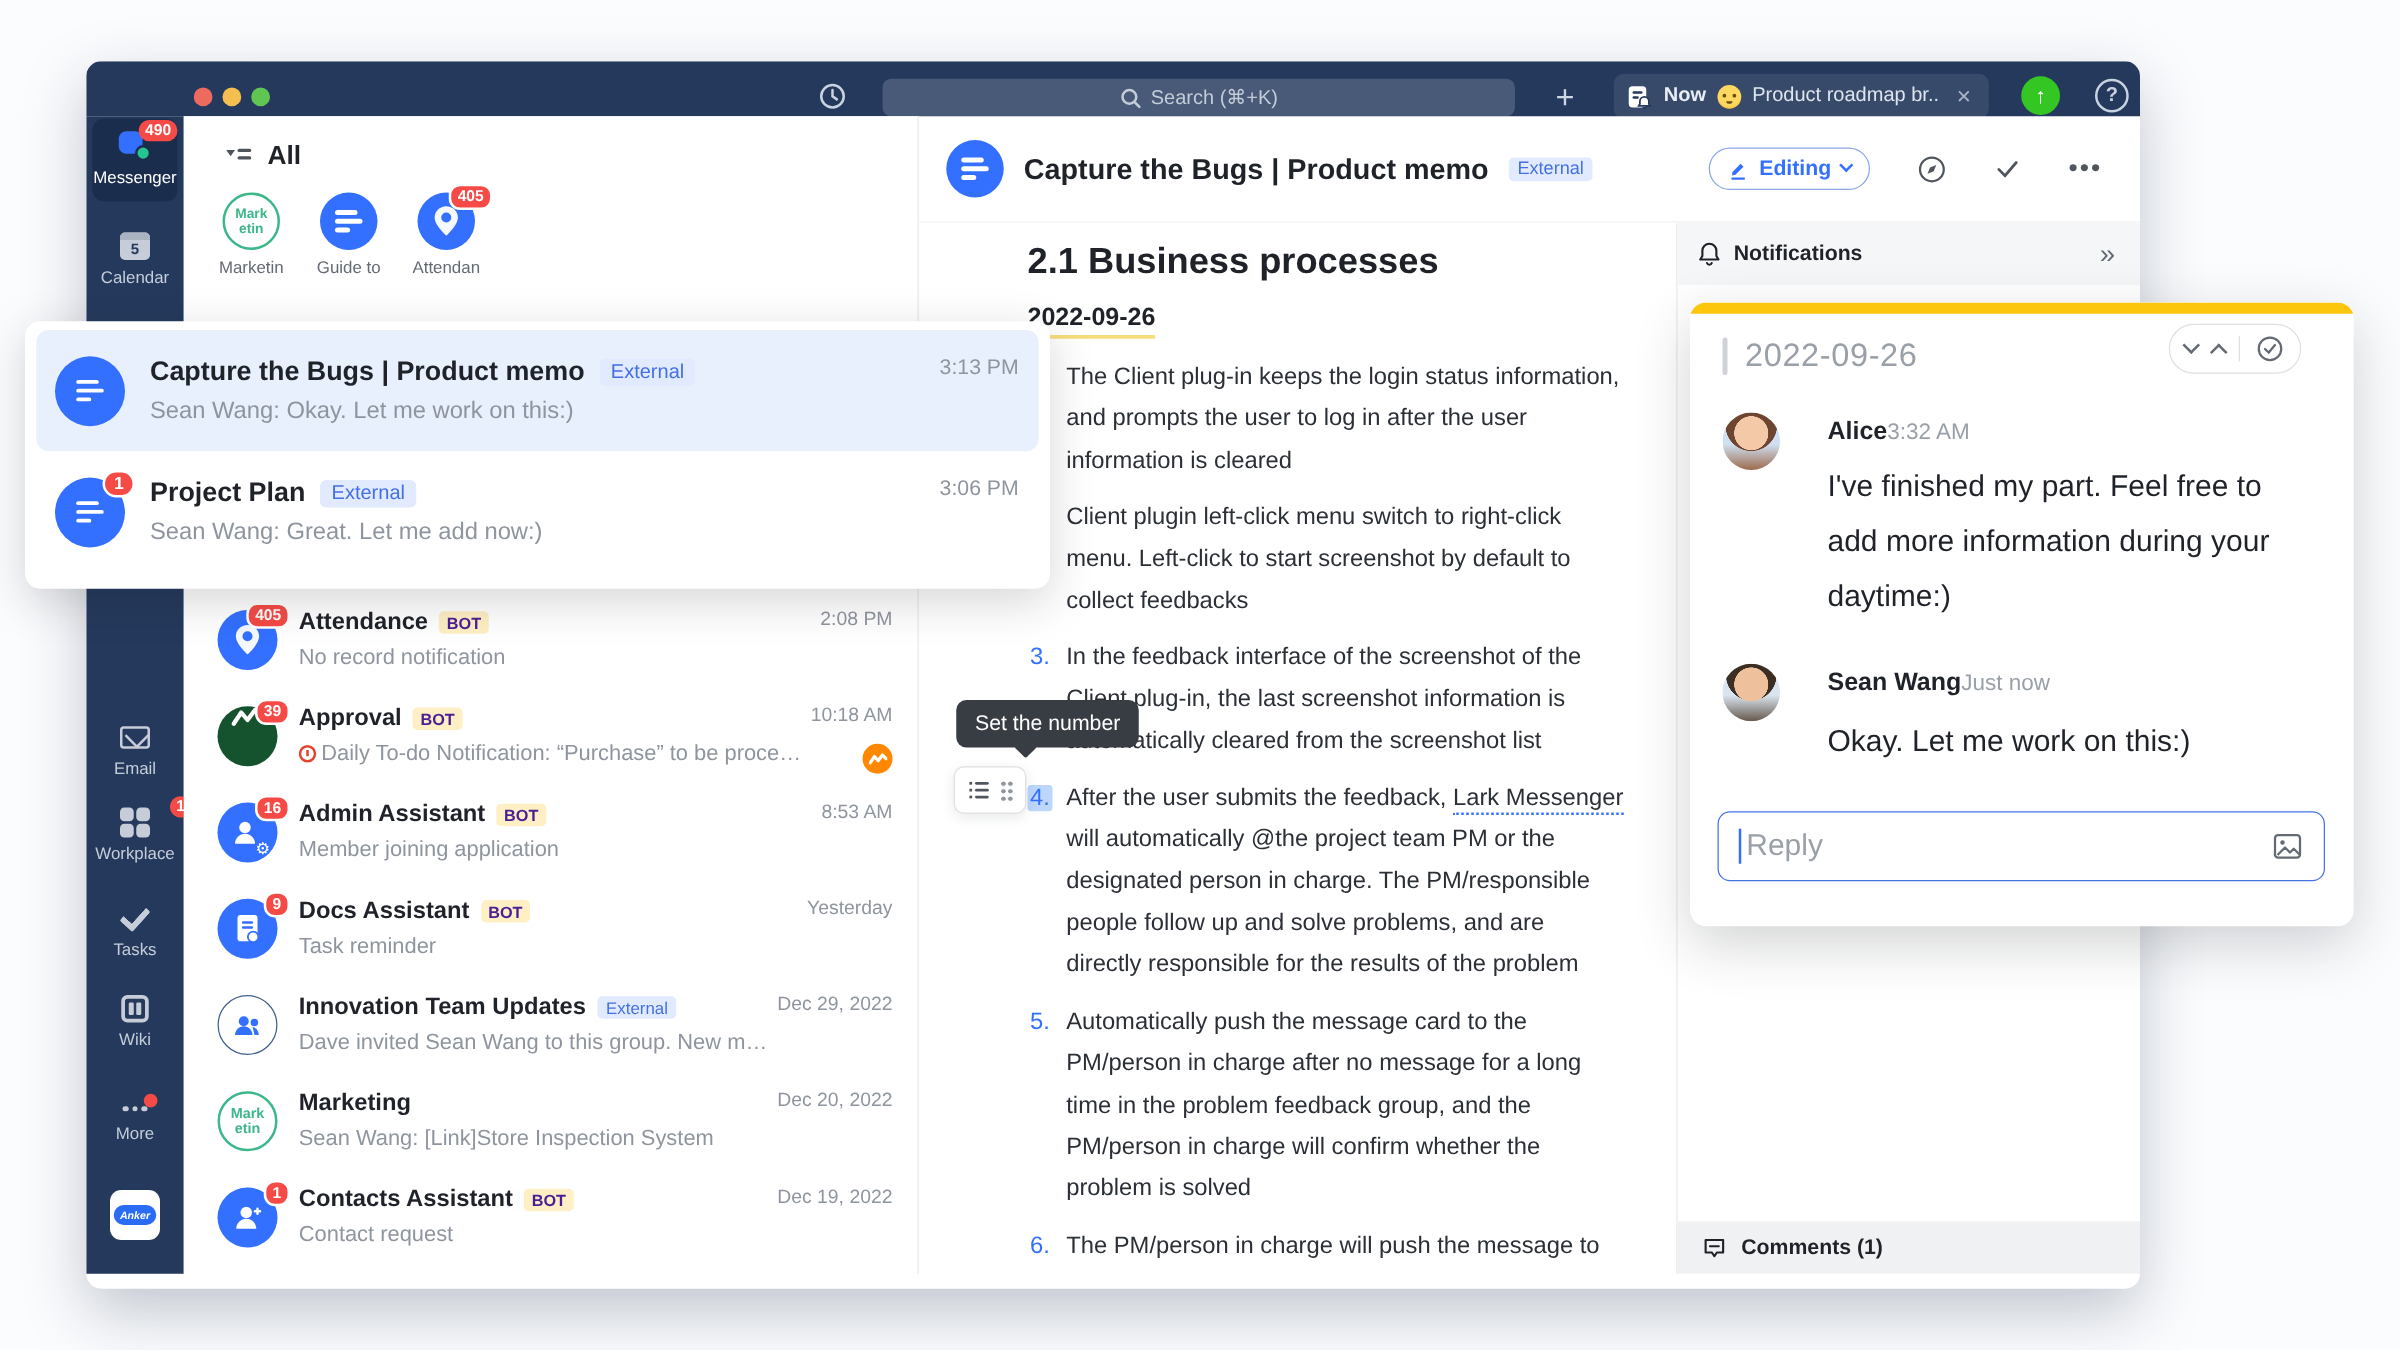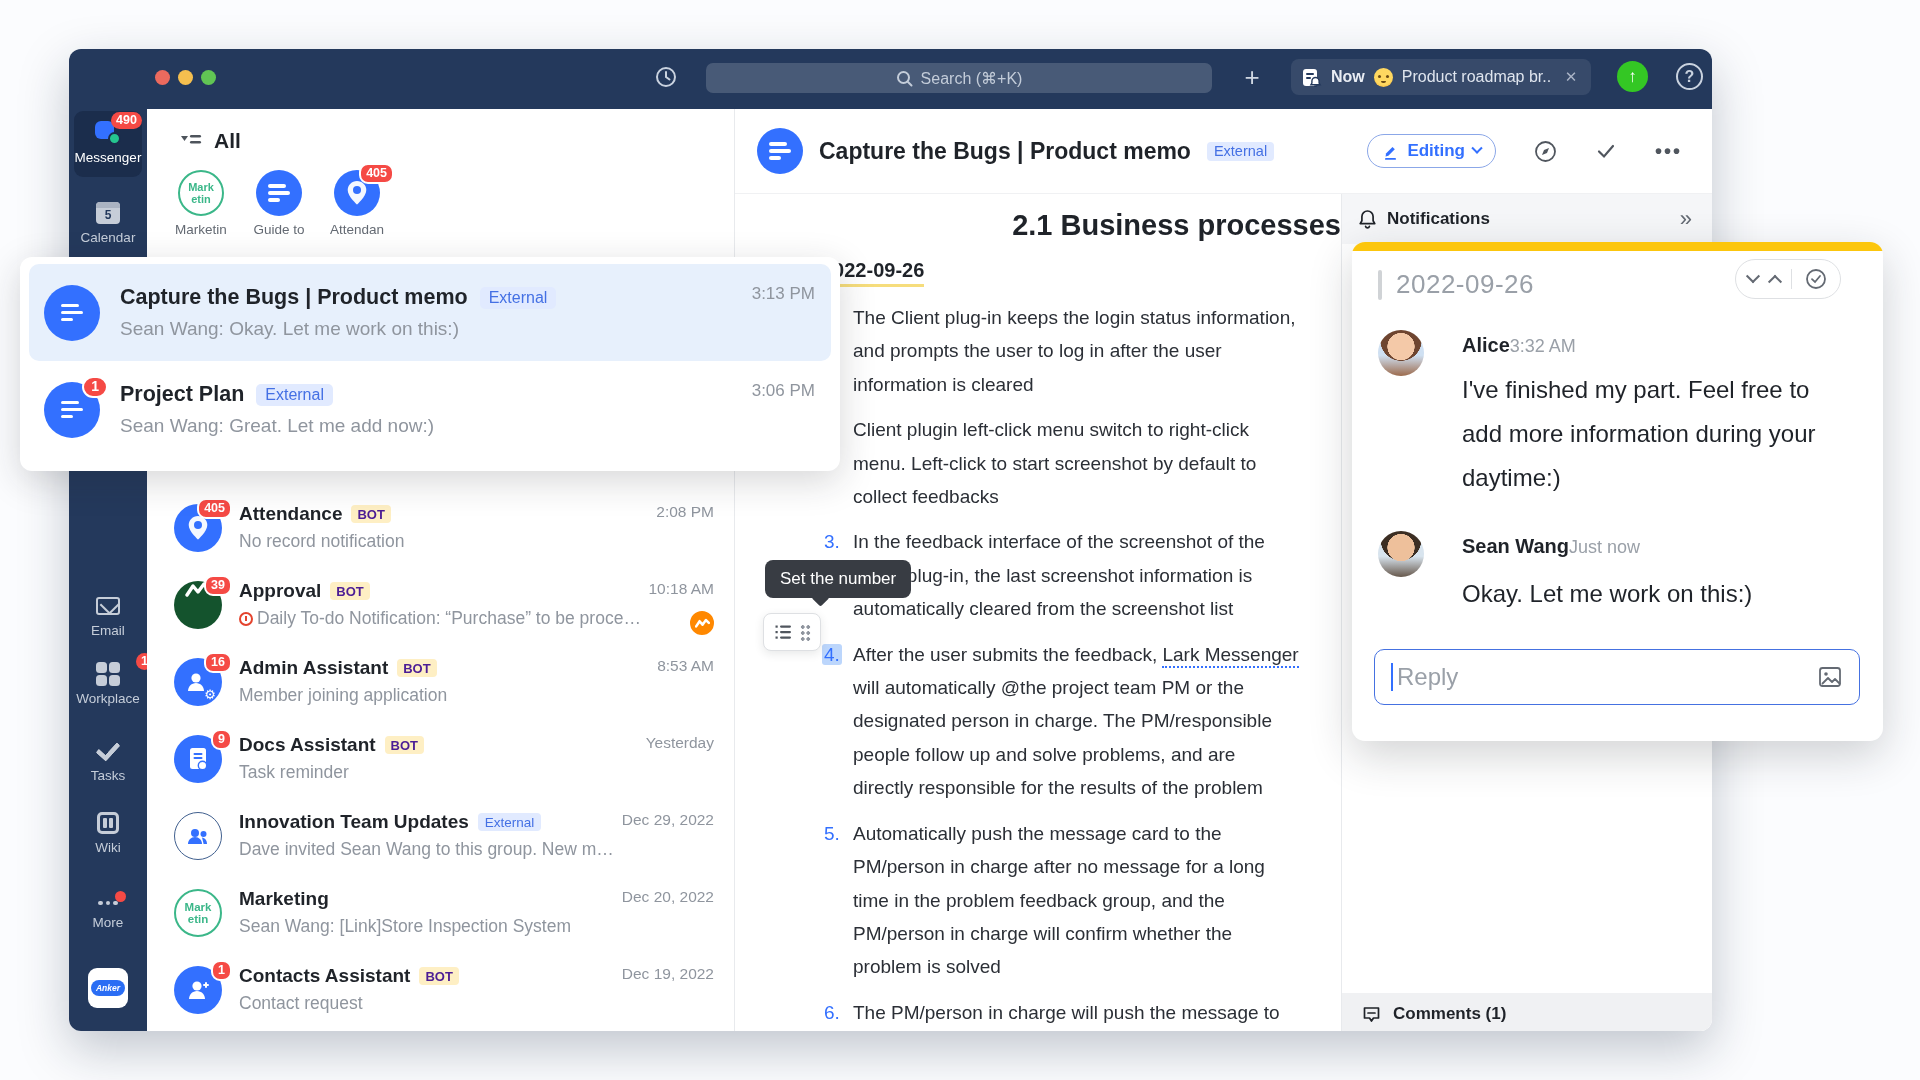--- a/index.html
+++ b/index.html
@@ -1,21 +1,21 @@
 <!DOCTYPE html>
 <html><head>
 <meta charset="utf-8">
 <style>
   * { margin:0; padding:0; box-sizing:border-box; }
   html,body { width:1920px; height:1080px; overflow:hidden; background:#fbfcfe; font-family:"Liberation Sans",sans-serif; -webkit-font-smoothing:antialiased; }
   .page { position:relative; width:1920px; height:1080px; }
 
   
   .window { position:absolute; left:69px; top:49px; width:1643px; height:982px; border-radius:12px; overflow:hidden; background:#fff; box-shadow:0 18px 50px rgba(20,35,60,.25); }
-  .titlebar { position:relative; height:60px; background:#24395c; }
+  .titlebar { position:relative; height:44px; background:#24395c; }
   .t-red{ left:86px; background:#ec6a5e;} .t-yel{ left:109px; background:#f5bf4f;} .t-grn{ left:132px; background:#61c554;}
   .tl2{ top:21px; position:absolute; width:15px; height:15px; border-radius:50%; }
 
   .hist { position:absolute; left:582px; top:13px; width:30px; height:30px; color:#c9d2df; display:flex; align-items:center; justify-content:center; }
   .searchbar { position:absolute; left:637px; top:14px; width:506px; height:30px; background:rgba(255,255,255,.17); border-radius:7px; display:flex; align-items:center; justify-content:center; gap:8px; color:#c3ccd9; font-size:16px; }
   .plusbtn { position:absolute; left:1168px; top:13px; width:30px; height:30px; color:#cfd7e2; font-size:26px; font-weight:300; display:flex; align-items:center; justify-content:center; }
   .nowtab { position:absolute; left:1222px; top:10px; height:36px; padding:0 14px 0 10px; background:rgba(255,255,255,.09); border-radius:8px; display:flex; align-items:center; gap:9px; color:#e9edf4; font-size:16px; }
   .nowtab .now { font-weight:700; }
   .nowtab .title { color:#dfe5ee; max-width:150px; white-space:nowrap; overflow:hidden; }
   .nowtab .x { color:#aab4c6; font-size:15px; margin-left:4px; }
@@ -93,21 +93,21 @@
   .dochead .dicon { width:46px; height:46px; border-radius:50%; background:#3370ff; display:flex; align-items:center; justify-content:center; }
   .dochead h1 { font-size:23px; color:#1f2329; font-weight:700; }
   .dochead .tag-ext { font-size:14.5px; }
   .dochead .right { position:absolute; right:30px; display:flex; align-items:center; gap:38px; }
   .editbtn { display:flex; align-items:center; gap:8px; border:1.5px solid #8ba7e8; color:#3370ff; border-radius:18px; padding:6px 14px; font-size:17px; font-weight:600; }
   .hicon { color:#50565e; display:flex; align-items:center; }
   .ellip { color:#50565e; font-size:20px; letter-spacing:2px; font-weight:700; }
 
   .mainrow { display:flex; flex:1; min-height:0; }
   .doccontent { position:relative; width:606px; flex:0 0 606px; padding:12px 0 0 87px; }
-  .doccontent h2 { font-size:29px; font-weight:700; color:#1f2329; line-height:38px;text-align:right; }
+  .doccontent h2 { font-size:29px; font-weight:700; color:#1f2329; line-height:38px; }
   .docdate { margin-top:15px; font-size:20px; font-weight:700; color:#1f2329; display:inline-block; border-bottom:3px solid #f6dd7c; padding-bottom:2px; }
   .dlist { margin-top:14px; }
   .ditem { display:flex; margin-bottom:12px; }
   .dnum { width:31px; flex:0 0 31px; color:#3370ff; font-size:19px; line-height:33.4px; }
   .dnum span { padding:0 2px; border-radius:3px; }
   .dnum.hl span { background:#bcd6fc; }
   .dtext { width:447px; font-size:19px; line-height:33.4px; color:#2b2f36; }
   .mention { border-bottom:2px dotted #3370ff; padding-bottom:1px; }
 
   

